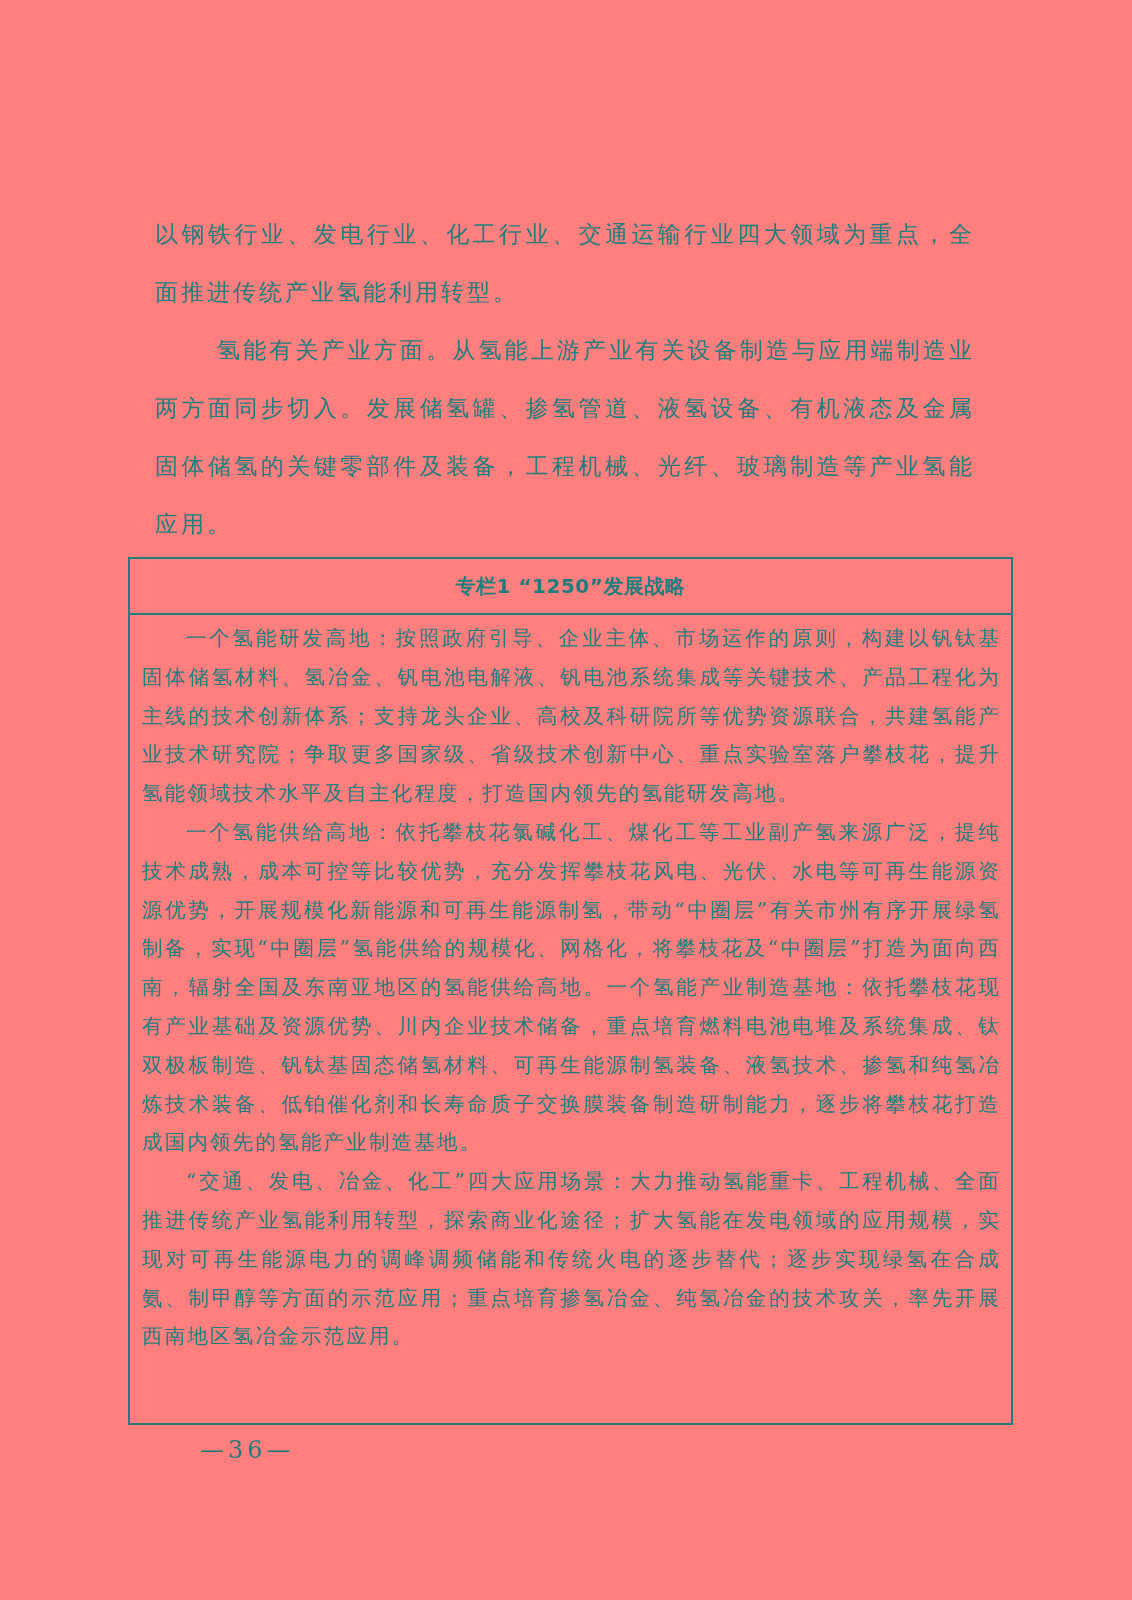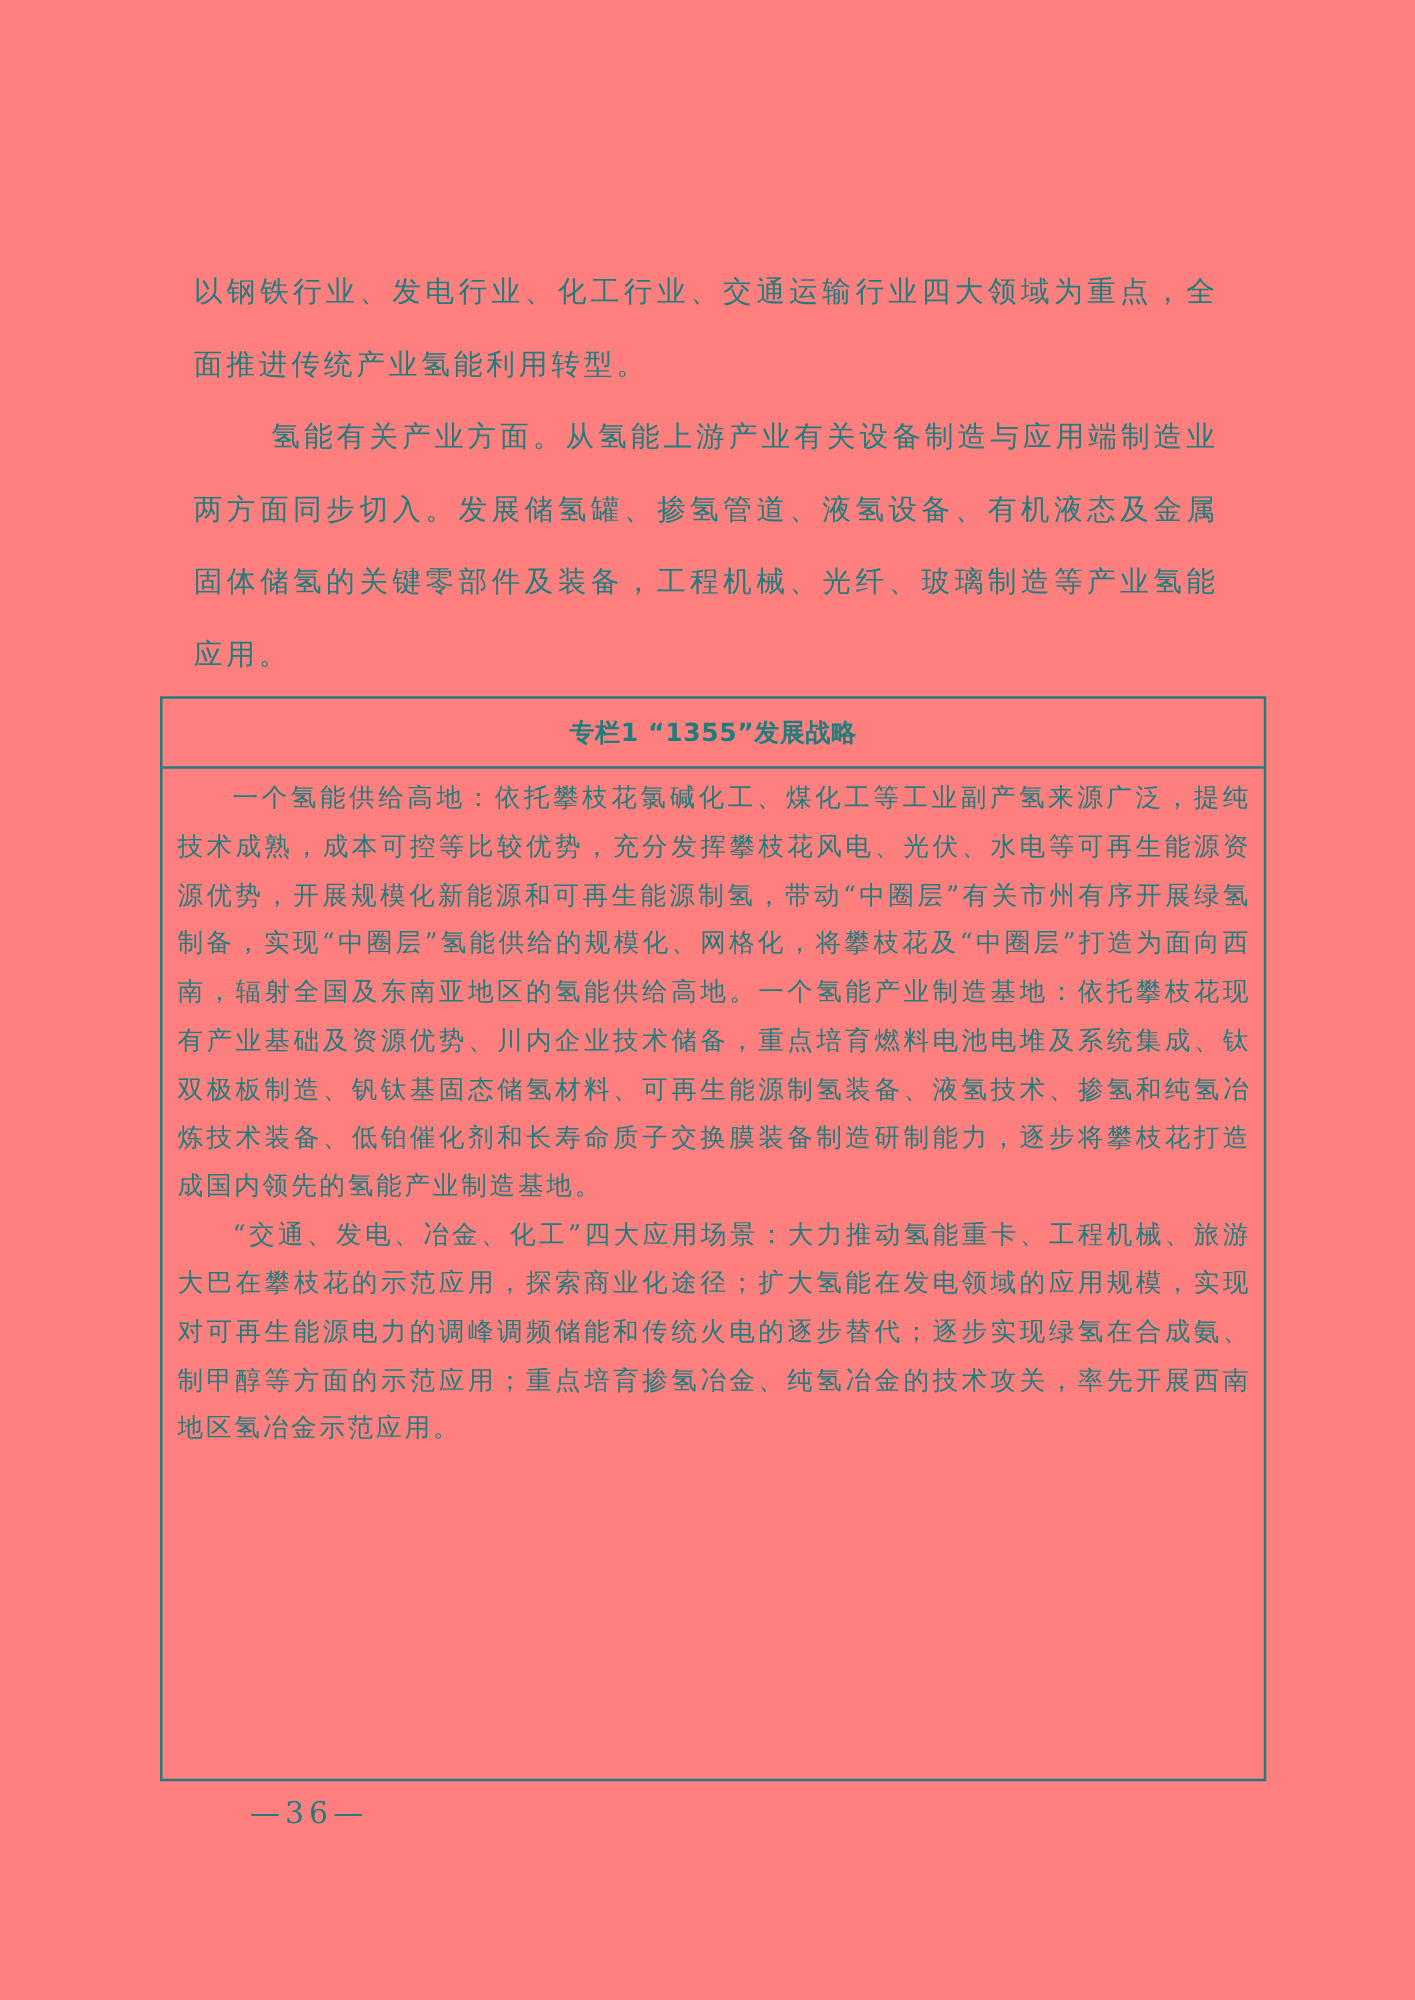--- a/index.html
+++ b/index.html
@@ -58,20 +58,21 @@
     letter-spacing: 4px;
   }
 </style>
 </head>
 <body>
 
 <p class="main-text p1">以钢铁行业、发电行业、化工行业、交通运输行业四大领域为重点，全面推进传统产业氢能利用转型。</p>
 <p class="main-text indent p2">氢能有关产业方面。从氢能上游产业有关设备制造与应用端制造业两方面同步切入。发展储氢罐、掺氢管道、液氢设备、有机液态及金属固体储氢的关键零部件及装备，工程机械、光纤、玻璃制造等产业氢能应用。</p>
 
 <div class="box">
-  <div class="box-title">专栏1 “1355”发展战略</div>
+  <div class="box-title">专栏1 “1250”发展战略</div>
   <div class="box-body">
+    <p class="box-para">一个氢能研发高地：按照政府引导、企业主体、市场运作的原则，构建以钒钛基固体储氢材料、氢冶金、钒电池电解液、钒电池系统集成等关键技术、产品工程化为主线的技术创新体系；支持龙头企业、高校及科研院所等优势资源联合，共建氢能产业技术研究院；争取更多国家级、省级技术创新中心、重点实验室落户攀枝花，提升氢能领域技术水平及自主化程度，打造国内领先的氢能研发高地。</p>
     <p class="box-para">一个氢能供给高地：依托攀枝花氯碱化工、煤化工等工业副产氢来源广泛，提纯技术成熟，成本可控等比较优势，充分发挥攀枝花风电、光伏、水电等可再生能源资源优势，开展规模化新能源和可再生能源制氢，带动“中圈层”有关市州有序开展绿氢制备，实现“中圈层”氢能供给的规模化、网格化，将攀枝花及“中圈层”打造为面向西南，辐射全国及东南亚地区的氢能供给高地。一个氢能产业制造基地：依托攀枝花现有产业基础及资源优势、川内企业技术储备，重点培育燃料电池电堆及系统集成、钛双极板制造、钒钛基固态储氢材料、可再生能源制氢装备、液氢技术、掺氢和纯氢冶炼技术装备、低铂催化剂和长寿命质子交换膜装备制造研制能力，逐步将攀枝花打造成国内领先的氢能产业制造基地。</p>
-    <p class="box-para">“交通、发电、冶金、化工”四大应用场景：大力推动氢能重卡、工程机械、旅游大巴在攀枝花的示范应用，探索商业化途径；扩大氢能在发电领域的应用规模，实现对可再生能源电力的调峰调频储能和传统火电的逐步替代；逐步实现绿氢在合成氨、制甲醇等方面的示范应用；重点培育掺氢冶金、纯氢冶金的技术攻关，率先开展西南地区氢冶金示范应用。</p>
+    <p class="box-para">“交通、发电、冶金、化工”四大应用场景：大力推动氢能重卡、工程机械、全面推进传统产业氢能利用转型，探索商业化途径；扩大氢能在发电领域的应用规模，实现对可再生能源电力的调峰调频储能和传统火电的逐步替代；逐步实现绿氢在合成氨、制甲醇等方面的示范应用；重点培育掺氢冶金、纯氢冶金的技术攻关，率先开展西南地区氢冶金示范应用。</p>
   </div>
 </div>
 
 <div class="page-number">—36—</div>
 
 </body></html>

